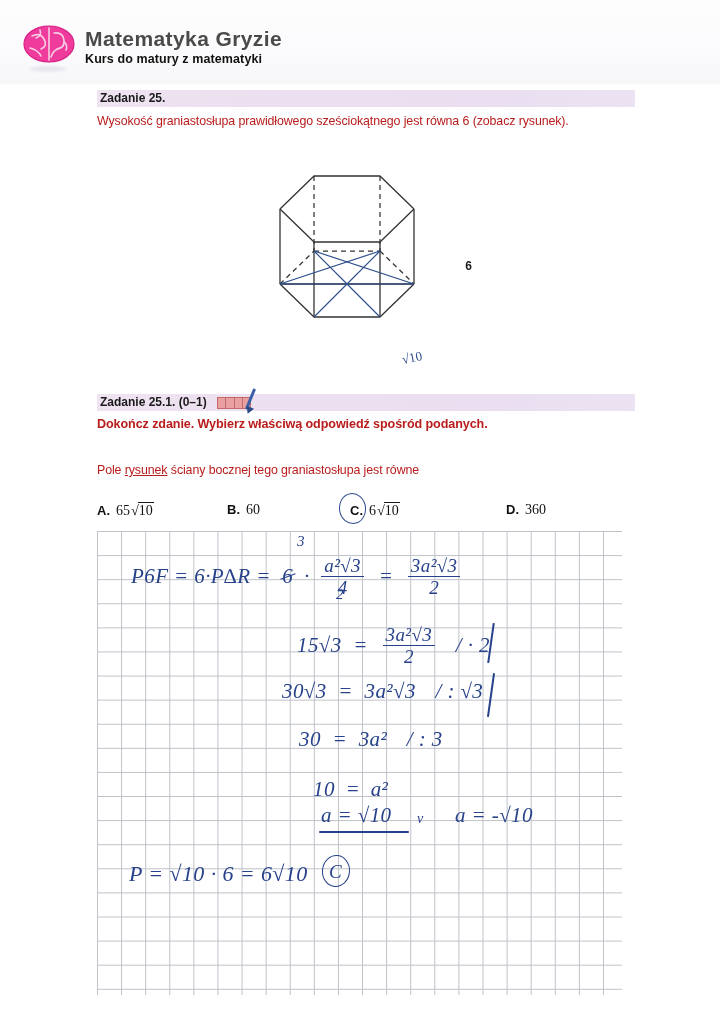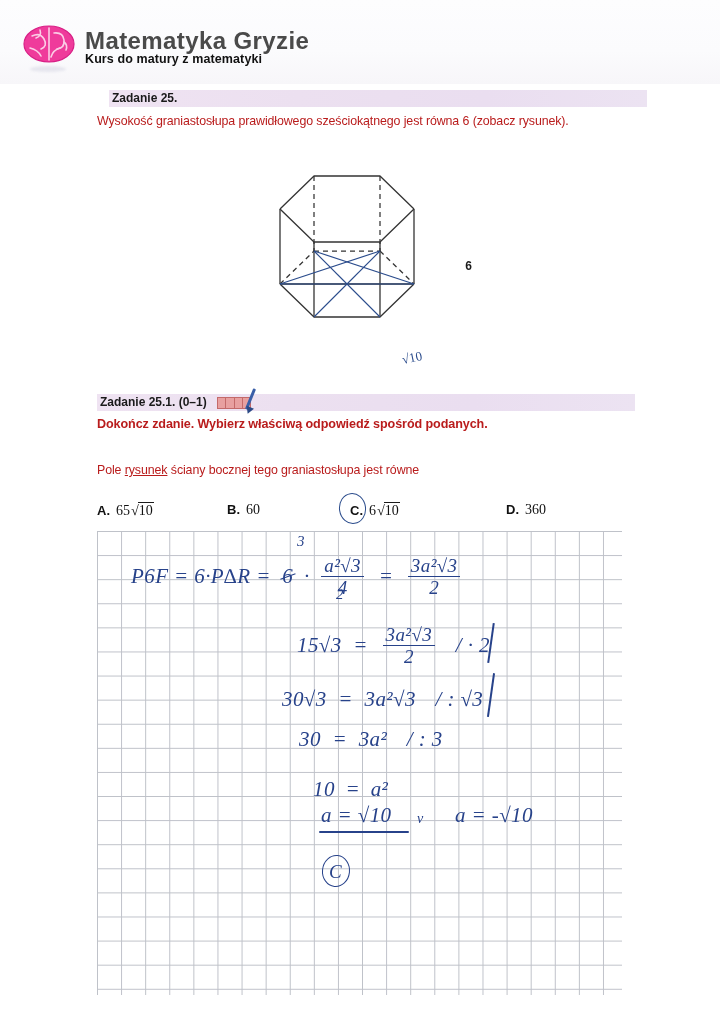--- a/index.html
+++ b/index.html
@@ -18,21 +18,21 @@
   }
   .brain-wrap{
     position:absolute;left:18px;top:22px;width:62px;height:56px;
   }
   .brain-shadow{
     position:absolute;left:12px;top:44px;width:36px;height:6px;
     background:#e6e6ee;border-radius:50%;filter:blur(1px);
   }
   .brand-title{
     position:absolute;left:85px;top:27px;
-    font-size:24px;font-weight:700;color:#4a4a4a;letter-spacing:.4px;
+    font-size:21px;font-weight:700;color:#4a4a4a;letter-spacing:.4px;
   }
   .brand-sub{
     position:absolute;left:85px;top:52px;
     font-size:12.5px;font-weight:700;color:#111;letter-spacing:.1px;
   }
 
   
   .sheet{position:absolute;left:0;top:84px;width:720px;height:934px;background:#fff;}
 
   .task-band{
@@ -154,21 +154,21 @@
       </g>
     </svg>
     <div class="brain-shadow"></div>
   </div>
   <div class="brand-title">Matematyka Gryzie</div>
   <div class="brand-sub">Kurs do matury z matematyki</div>
 </div>
 
 <div class="sheet">
 
-  <div class="task-band" style="top:6px;margin-left:12px;">
+  <div class="task-band" style="top:6px;">
     <span class="task-band-label">Zadanie 25.</span>
   </div>
 
   <div class="body-line" style="top:30px;">Wysokość graniastosłupa prawidłowego sześciokątnego jest równa  6  (zobacz rysunek).</div>
 
 
   <div class="figure">
     <svg width="210" height="220" viewBox="0 0 210 220">
       <g stroke="#333" stroke-width="1.3" fill="none" stroke-linejoin="round">
 
@@ -263,21 +263,21 @@
     <div class="hw" style="left:200px;top:95px;font-size:21px;">
       <span>15√3</span>
       <span style="margin:0 6px;">=</span>
       <span class="frac" style="font-size:19px;">
         <span class="num">3a²√3</span>
         <span class="den">2</span>
       </span>
       <span style="margin-left:12px;">/ · 2</span>
     </div>
 
-    <div class="hw" style="left:185px;top:156px;font-size:21px;">
+    <div class="hw" style="left:185px;top:148px;font-size:21px;">
       <span>30√3</span>
       <span style="margin:0 6px;">=</span>
       <span>3a²√3</span>
       <span style="margin-left:14px;">/ : √3</span>
     </div>
 
     <div class="hw" style="left:202px;top:196px;font-size:21px;">
       <span>30</span>
       <span style="margin:0 6px;">=</span>
       <span>3a²</span>
@@ -288,20 +288,21 @@
       <span>10</span>
       <span style="margin:0 5px;">=</span>
       <span>a²</span>
     </div>
 
     <div class="hw" style="left:224px;top:272px;font-size:21px;">a = √10</div>
     <div class="underline-ans" style="left:222px;top:300px;width:90px;"></div>
     <div class="hw" style="left:320px;top:280px;font-size:14px;">v</div>
     <div class="hw" style="left:358px;top:272px;font-size:21px;">a = -√10</div>
 
+    <div class="hw" style="left:32px;top:330px;font-size:22px;">P = √10 · 6  =  6√10</div>
     <div class="circle-c-hw" style="left:225px;top:324px;"></div>
     <div class="hw" style="left:232px;top:330px;font-size:19px;">C</div>
 
     <div class="vbar" style="left:393px;top:92px;height:40px;"></div>
     <div class="vbar" style="left:393px;top:142px;height:44px;"></div>
   </div>
 
 </div>
 
 </body></html>

